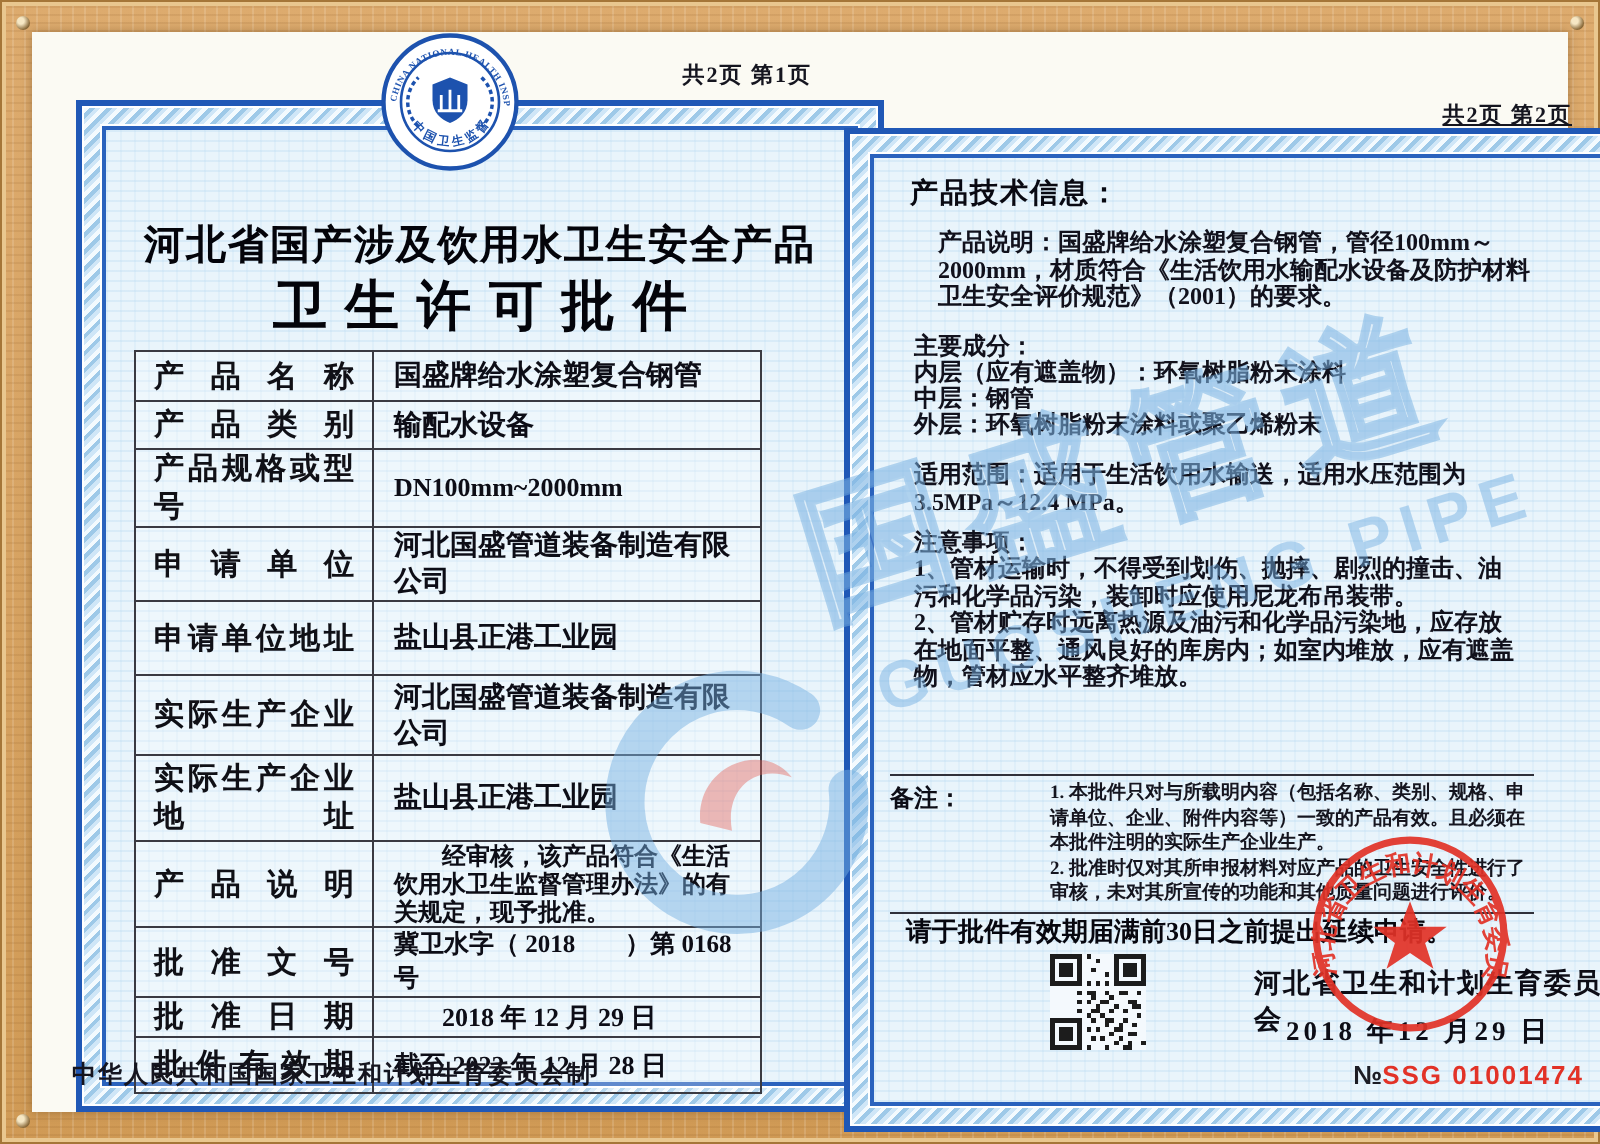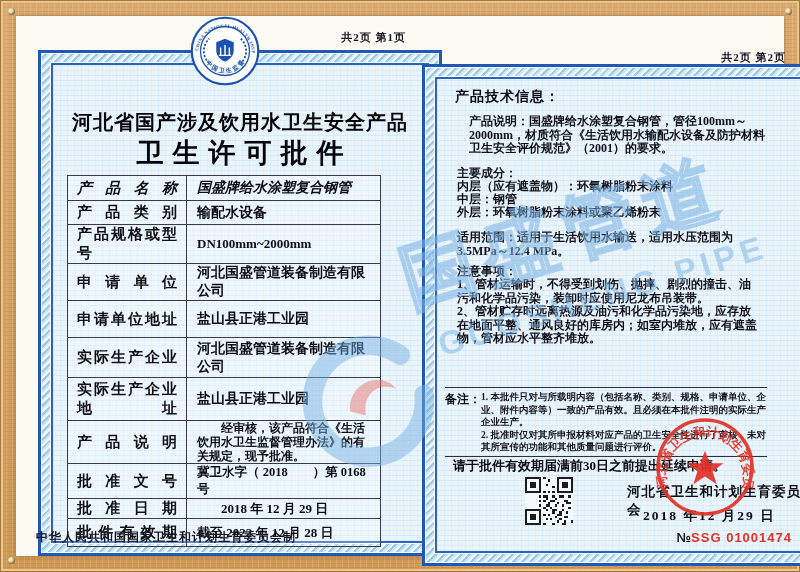--- a/index.html
+++ b/index.html
@@ -79,21 +79,21 @@
       <div class="page-ind" style="top:6px;right:4px;">共2页  第1页</div>
 
       <div class="cert-box" style="left:8px;top:26px;width:360px;height:462px;">
         <div class="band"></div>
         <div class="inner">
           <div class="title1" style="top:44px;">河北省国产涉及饮用水卫生安全产品</div>
           <div class="title2" style="top:70px;">卫生许可批件</div>
 
           <table class="cert" style="left:14px;top:110px;width:314px;">
             <tbody>
-                <tr style="height:25px;font-style:italic;">
+                <tr style="height:25px;">
                   <td class="lbl">产品名称</td>
                   <td class="val">国盛牌给水涂塑复合钢管</td>
                 </tr>
             <tr style="height:24px;">
                   <td class="lbl">产品类别</td>
                   <td class="val">输配水设备</td>
                 </tr>
             <tr style="height:28px;">
                   <td class="lbl">产品规格或型号</td>
                   <td class="val" style="font-size:13px;">DN100mm~2000mm</td>
@@ -151,42 +151,42 @@
         <path d="M22,54 A19,19 0 0 1 22,26" fill="none" stroke="#1d52ae" stroke-width="2" stroke-dasharray="2.5 1.8"></path>
         <path d="M58,26 A19,19 0 0 1 58,54" fill="none" stroke="#1d52ae" stroke-width="2" stroke-dasharray="2.5 1.8"></path>
         <path d="M40,26 l10,4 v9 c0,7 -5,11 -10,13 c-5,-2 -10,-6 -10,-13 v-9 z" fill="#1d52ae"></path>
         <path d="M35,36 v9 M40,33 v12 M45,36 v9 M33,45 h14" stroke="#ffffff" stroke-width="1.6" fill="none"></path>
       </svg>
 
       <div class="footer-made" style="left:6px;top:505px;text-align:right;">中华人民共和国国家卫生和计划生育委员会制</div>
     </div>
 
     <div class="page" style="left:402px;top:12px;width:376px;height:530px;">
-      <div class="page-ind" style="top:22px;right:8px;">共2页  第2页</div>
+      <div class="page-ind" style="top:22px;right:8px;text-decoration:underline;">共2页  第2页</div>
 
       <div class="cert-box" style="left:4px;top:36px;width:360px;height:458px;">
         <div class="band"></div>
         <div class="inner">
 
           <div class="p2-head" style="left:18px;top:9px;">产品技术信息：</div>
 
           <div class="p2-par" style="left:32px;top:36px;width:298px;">产品说明：国盛牌给水涂塑复合钢管，管径100mm～2000mm，材质符合《生活饮用水输配水设备及防护材料卫生安全评价规范》（2001）的要求。</div>
 
           <div class="p2-par" style="left:20px;top:88px;">主要成分：</div>
           <div class="p2-par" style="left:20px;top:101px;">内层（应有遮盖物）：环氧树脂粉末涂料</div>
           <div class="p2-par" style="left:20px;top:114px;">中层：钢管</div>
           <div class="p2-par" style="left:20px;top:127px;">外层：环氧树脂粉末涂料或聚乙烯粉末</div>
 
           <div class="p2-par" style="left:20px;top:152px;width:300px;">适用范围：适用于生活饮用水输送，适用水压范围为3.5MPa～12.4 MPa。</div>
 
           <div class="p2-par" style="left:20px;top:186px;">注意事项：</div>
           <div class="p2-par" style="left:20px;top:199px;width:300px;">1、管材运输时，不得受到划伤、抛摔、剧烈的撞击、油污和化学品污染，装卸时应使用尼龙布吊装带。</div>
           <div class="p2-par" style="left:20px;top:226px;width:300px;">2、管材贮存时远离热源及油污和化学品污染地，应存放在地面平整、通风良好的库房内；如室内堆放，应有遮盖物，管材应水平整齐堆放。</div>
 
-          <div class="remarks" style="left:8px;top:308px;width:322px;">
+          <div class="remarks" style="left:8px;top:308px;width:322px;gap:44px;">
             <div class="rlab">备注：</div>
             <div style="width:286px;">
               <div class="rtxt">1. 本批件只对与所载明内容（包括名称、类别、规格、申请单位、企业、附件内容等）一致的产品有效。且必须在本批件注明的实际生产企业生产。</div>
               <div class="rtxt">2. 批准时仅对其所申报材料对应产品的卫生安全性进行了审核，未对其所宣传的功能和其他质量问题进行评价。</div>
             </div>
           </div>
 
           <div class="renewal" style="left:16px;top:378px;">请于批件有效期届满前30日之前提出延续申请。</div>
 
           <svg class="qr" style="left:88px;top:398px;" width="48" height="48" viewBox="0 0 21 21" shape-rendering="crispEdges">

